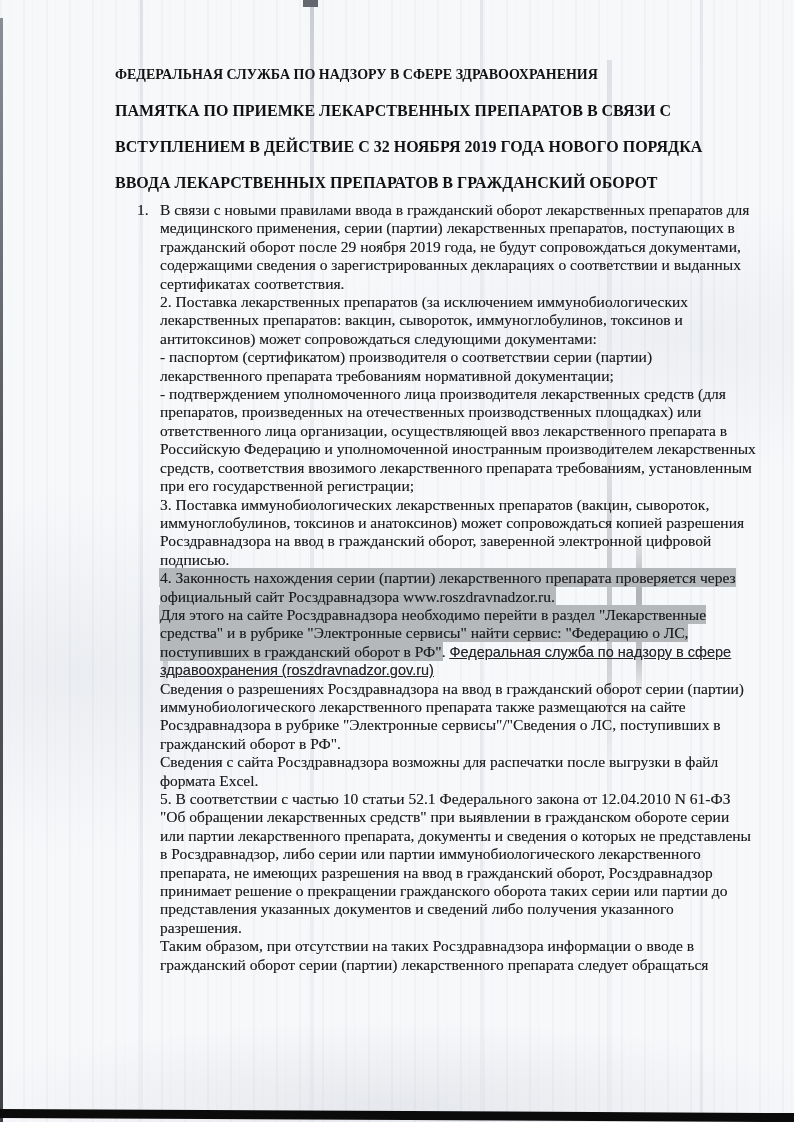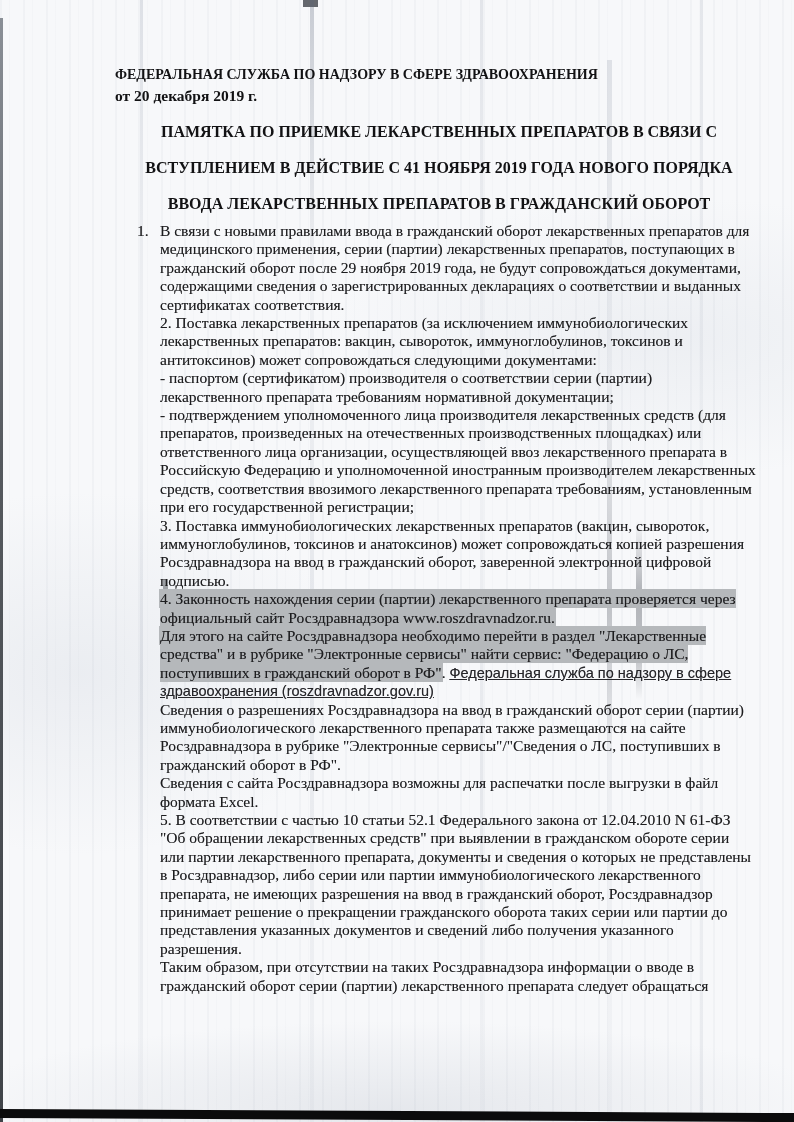--- a/index.html
+++ b/index.html
@@ -31,21 +31,21 @@
   .s4{left:607px;top:60px;bottom:0;width:5px;background:linear-gradient(180deg,rgba(110,120,140,.18),rgba(110,120,140,.06) 30%,rgba(70,75,85,.30) 52%,rgba(110,120,140,.08) 66%,rgba(110,120,140,.04));}
   .s5{left:636px;top:520px;height:180px;width:6px;background:linear-gradient(180deg,transparent,rgba(60,65,75,.38) 40%,rgba(60,65,75,.30) 75%,transparent);}
   .s6{left:700px;top:0;bottom:0;width:3px;background:linear-gradient(180deg,rgba(120,130,150,.15),rgba(120,130,150,.04) 50%,rgba(120,130,150,.12));}
   .s7{left:163px;top:580px;height:110px;width:5px;background:linear-gradient(180deg,rgba(50,55,62,.45),rgba(50,55,62,.25) 70%,transparent);}
   .bottom-bar{position:absolute;left:-5px;right:-5px;bottom:2px;height:9px;background:#0b0b0c;transform:rotate(0.3deg);}
 
   .content{position:absolute;left:115px;top:64px;width:648px;}
   .agency{font-weight:700;font-size:14px;line-height:21px;color:#121214;}
   .date{font-weight:700;font-size:15.5px;line-height:21px;color:#121214;}
   .title{margin-top:8px;}
-  .title-line{font-weight:700;font-size:16px;line-height:36px;white-space:nowrap;color:#121214;text-align:center;}
+  .title-line{font-weight:700;font-size:16px;line-height:36px;white-space:nowrap;color:#121214;}
   .body{margin-left:45px;width:596px;font-size:15.5px;line-height:18.4px;
     text-shadow:0 0 0.5px rgba(20,20,25,.45);}
   .para{position:relative;margin:0;}
   .marker{position:absolute;left:-23px;top:0;}
   .seg-highlight{background:#b5b8bb;box-shadow:0 0 0 1px #b5b8bb;}
   .seg-link{font-family:"Liberation Sans","DejaVu Sans",sans-serif;font-size:14.5px;
     text-decoration:underline;color:#26262a;cursor:pointer;}
 </style>
 </head>
 <body>
@@ -57,25 +57,24 @@
   <div class="streak s1"></div>
   <div class="streak s2"></div>
   <div class="streak s3"></div>
   <div class="streak s4"></div>
   <div class="streak s5"></div>
   <div class="streak s6"></div>
   <div class="streak s7"></div>
 
   <div class="content">
     <div class="agency">ФЕДЕРАЛЬНАЯ СЛУЖБА ПО НАДЗОРУ В СФЕРЕ ЗДРАВООХРАНЕНИЯ</div>
-    <div class="date">от 20 декабря 2019 г.</div>
 
     <div class="title">
       <div class="title-line">ПАМЯТКА ПО ПРИЕМКЕ ЛЕКАРСТВЕННЫХ ПРЕПАРАТОВ В СВЯЗИ С</div>
-      <div class="title-line">ВСТУПЛЕНИЕМ В ДЕЙСТВИЕ С 41 НОЯБРЯ 2019 ГОДА НОВОГО ПОРЯДКА</div>
+      <div class="title-line">ВСТУПЛЕНИЕМ В ДЕЙСТВИЕ С 32 НОЯБРЯ 2019 ГОДА НОВОГО ПОРЯДКА</div>
       <div class="title-line">ВВОДА ЛЕКАРСТВЕННЫХ ПРЕПАРАТОВ В ГРАЖДАНСКИЙ ОБОРОТ</div>
     </div>
 
     <div class="body">
         <div class="para"><span class="marker">1.</span><span class="seg-normal">В связи с новыми правилами ввода в гражданский оборот лекарственных препаратов для медицинского применения, серии (партии) лекарственных препаратов, поступающих в гражданский оборот после 29 ноября 2019 года, не будут сопровождаться документами, содержащими сведения о зарегистрированных декларациях о соответствии и выданных сертификатах соответствия.</span></div>
         <div class="para"><span class="seg-normal">2. Поставка лекарственных препаратов (за исключением иммунобиологических лекарственных препаратов: вакцин, сывороток, иммуноглобулинов, токсинов и антитоксинов) может сопровождаться следующими документами:</span></div>
         <div class="para"><span class="seg-normal">- паспортом (сертификатом) производителя о соответствии серии (партии) лекарственного препарата требованиям нормативной документации;</span></div>
         <div class="para"><span class="seg-normal">- подтверждением уполномоченного лица производителя лекарственных средств (для препаратов, произведенных на отечественных производственных площадках) или ответственного лица организации, осуществляющей ввоз лекарственного препарата в Российскую Федерацию и уполномоченной иностранным производителем лекарственных средств, соответствия ввозимого лекарственного препарата требованиям, установленным при его государственной регистрации;</span></div>
         <div class="para"><span class="seg-normal">3. Поставка иммунобиологических лекарственных препаратов (вакцин, сывороток, иммуноглобулинов, токсинов и анатоксинов) может сопровождаться копией разрешения Росздравнадзора на ввод в гражданский оборот, заверенной электронной цифровой подписью.</span></div>
         <div class="para"><span class="seg-highlight">4. Законность нахождения серии (партии) лекарственного препарата проверяется через официальный сайт Росздравнадзора www.roszdravnadzor.ru.</span></div>

